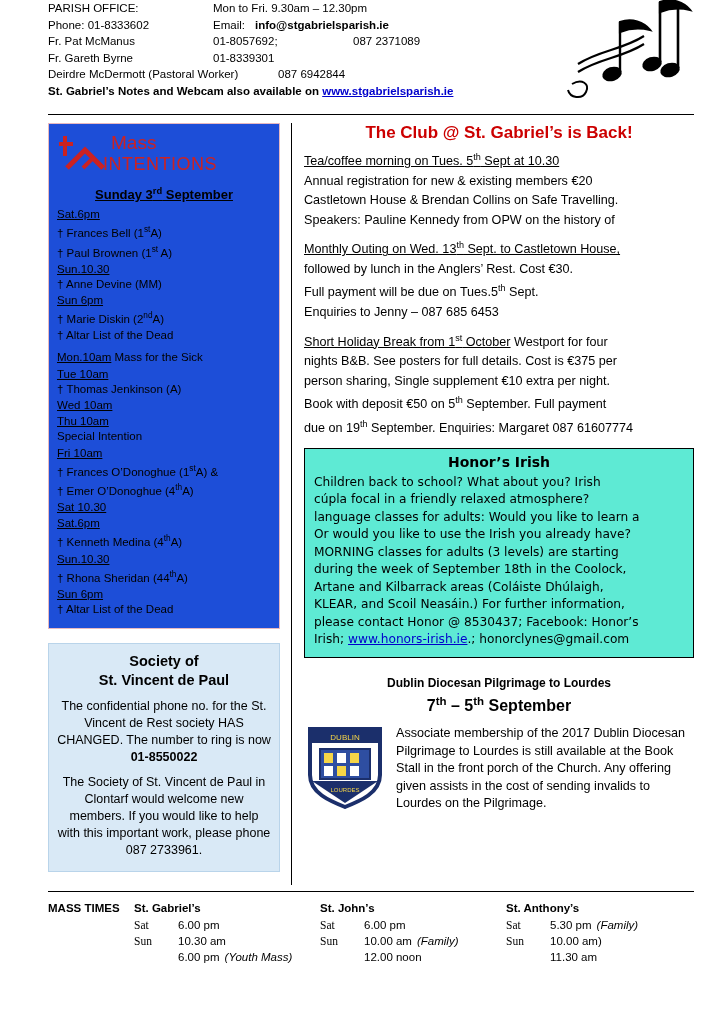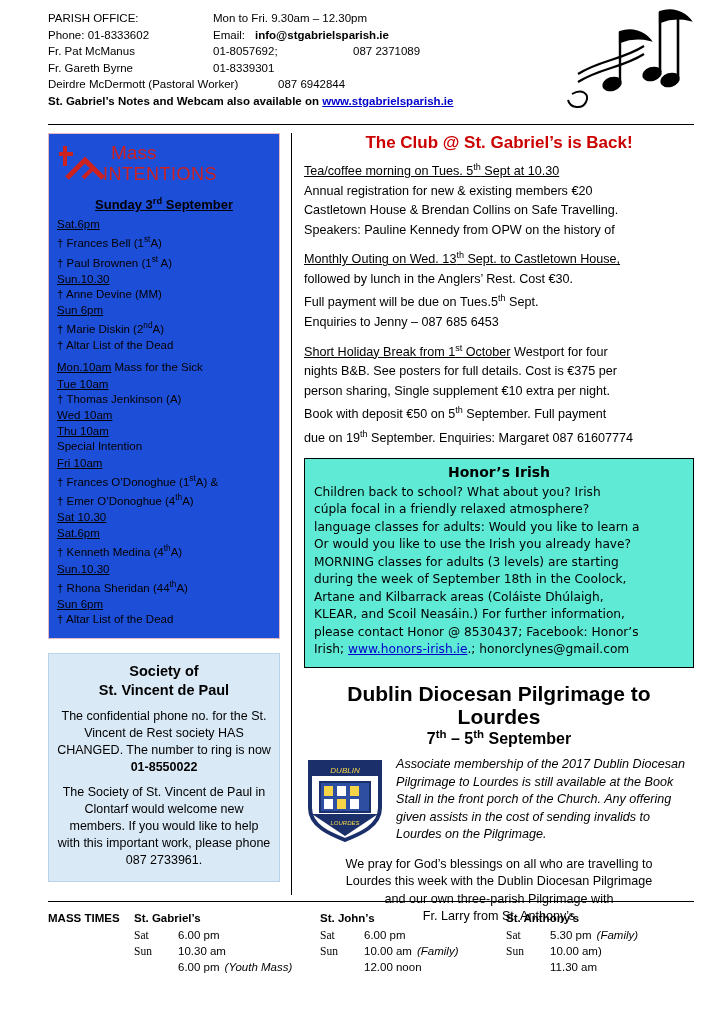--- a/index.html
+++ b/index.html
@@ -13,21 +13,21 @@
     font-family: "Liberation Sans", sans-serif;
     color: #000000;
     position: relative;
     overflow: hidden;
   }
   .page {
     position: relative;
     width: 724px;
     height: 1024px;
     box-sizing: border-box;
-    padding: 10px 30px 10px 48px;
+    padding: 0 30px 10px 48px;
   }
 
   
   .header {
     position: relative;
     padding-bottom: 4px;
     border-bottom: 1.5px solid #000;
     min-height: 110px;
   }
   .header-table {
@@ -180,34 +180,33 @@
   .honor-body {
     font-family: "DejaVu Sans", sans-serif;
     font-size: 12.2px;
     line-height: 17.5px;
   }
 
   
   .lourdes-title {
     text-align: center;
     font-weight: bold;
-    font-size: 21px;
+    font-size: 12px;
     line-height: 23px;
     margin-top: 14px;
   }
   .lourdes-date {
     text-align: center;
     font-weight: bold;
     font-size: 16px;
     margin-bottom: 6px;
   }
   .lourdes-row {
     display: flex;
-    align-items: center;
-    font-style: italic;
+    align-items: flex-end;
   }
   .crest {
     width: 82px;
     flex: 0 0 82px;
     margin-right: 10px;
     margin-top: 2px;
   }
   .lourdes-text {
     font-size: 12.6px;
     line-height: 17.5px;
@@ -415,26 +414,20 @@
             <rect x="20" y="43" width="9" height="10" fill="#ffffff"></rect>
             <rect x="33" y="43" width="9" height="10" fill="#f5d547"></rect>
             <rect x="46" y="43" width="9" height="10" fill="#ffffff"></rect>
             <path d="M8 58 H74 L41 80 Z" fill="#1b2f6b"></path>
             <text x="41" y="69" text-anchor="middle" font-family="Liberation Sans, sans-serif" font-size="6" fill="#f5d547">LOURDES</text>
           </svg>
         </div>
         <div class="lourdes-text">Associate membership of the 2017 Dublin Diocesan Pilgrimage to Lourdes is still available at the Book Stall in the front porch of the Church.  Any offering given assists in the cost of sending invalids to Lourdes on the Pilgrimage.</div>
       </div>
 
-      <div class="lourdes-bottom">
-        <div>We pray for God’s blessings on all who are travelling to</div>
-        <div>Lourdes this week with the Dublin Diocesan Pilgrimage</div>
-        <div>and our own three-parish Pilgrimage with</div>
-        <div>Fr. Larry from St. Anthony’s</div>
-      </div>
 
     </div>
   </div>
 
   <div class="footer">
     <div class="f-label">MASS TIMES</div>
 
     <div class="f-col">
       <div class="f-head">St. Gabriel’s</div>
       <div class="f-line">

